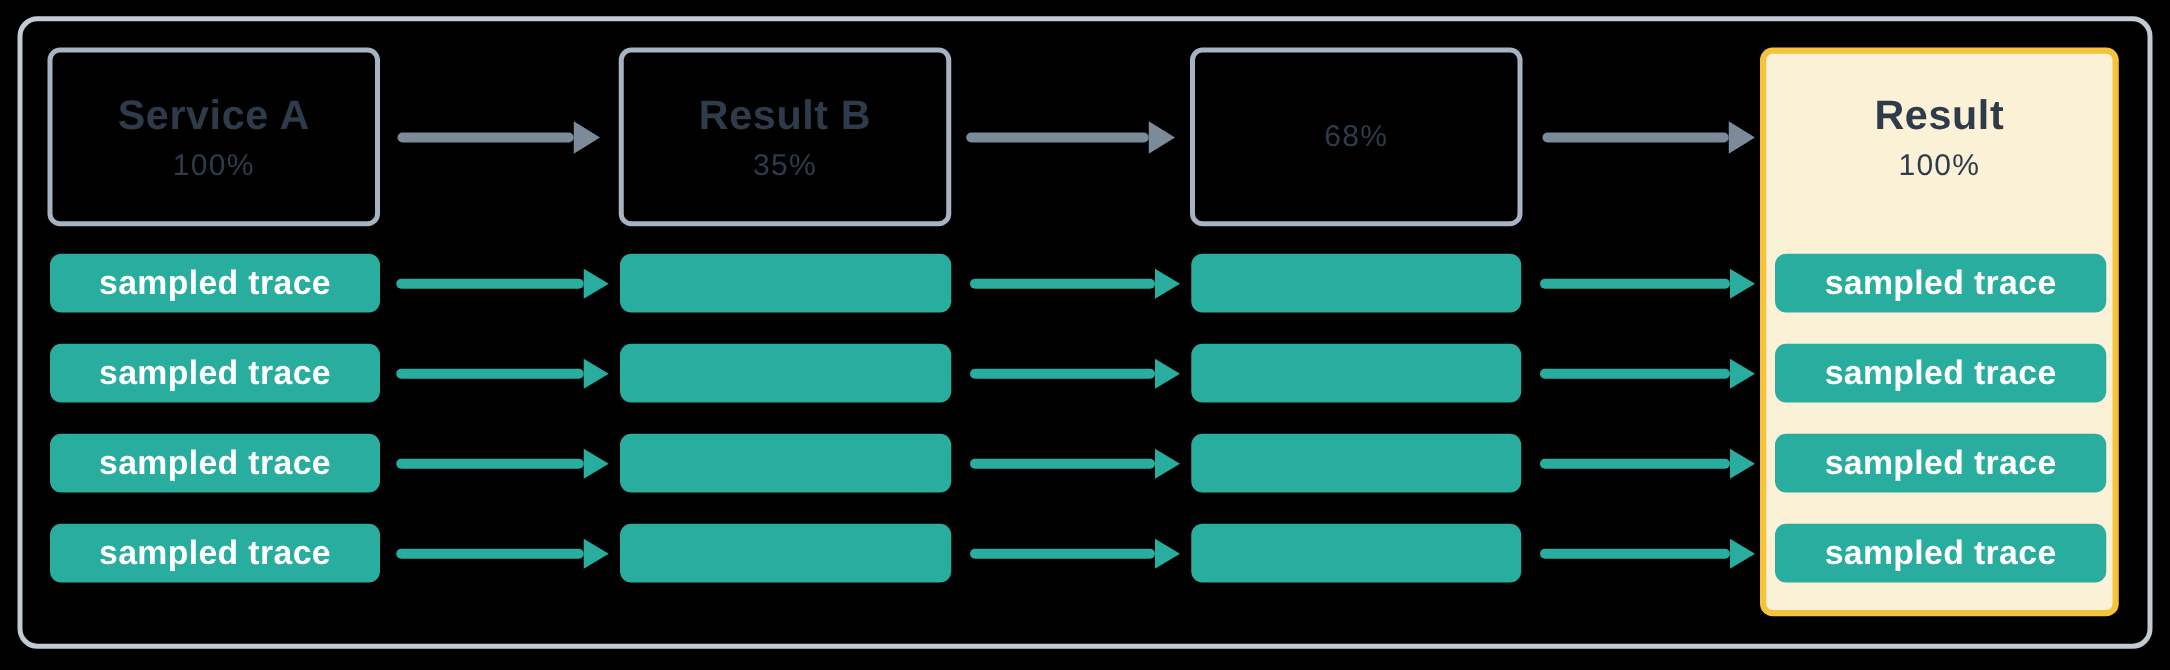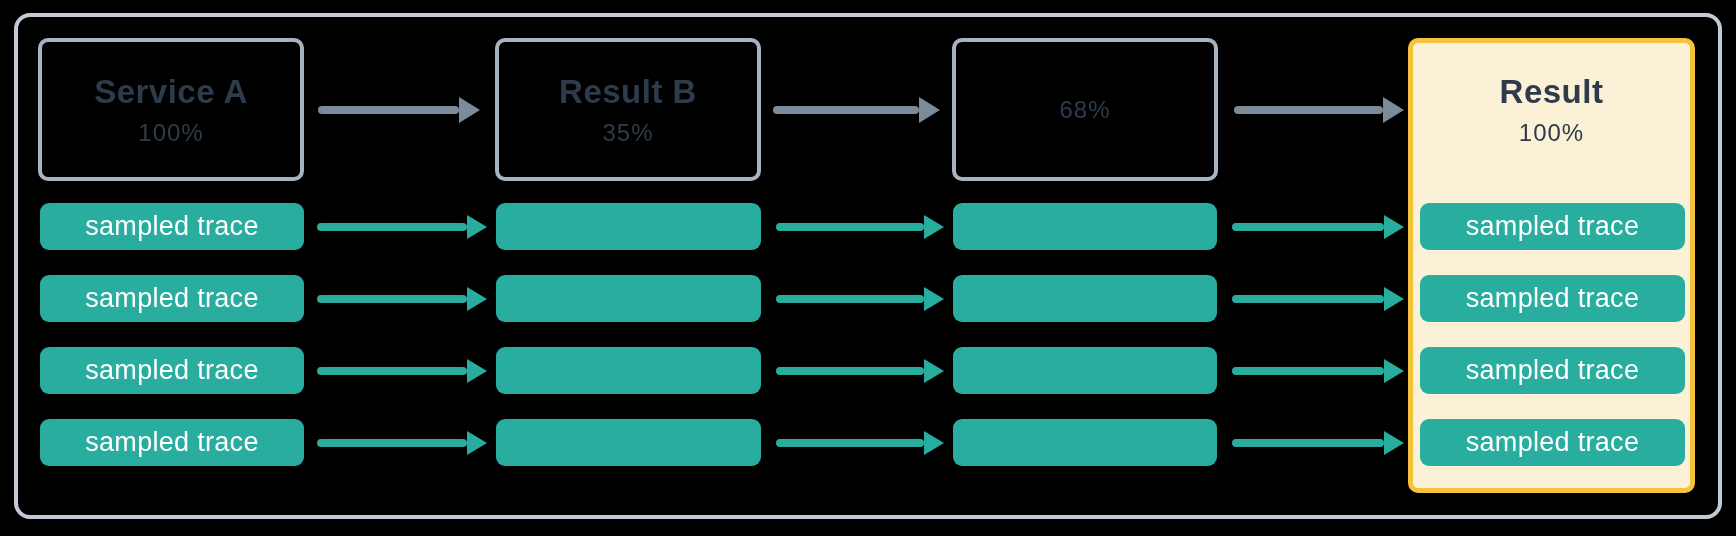--- a/index.html
+++ b/index.html
@@ -25,21 +25,21 @@
         align-items:center;justify-content:center;gap:8px}
   .svc{border:4px solid var(--service-border);border-radius:10px;background:transparent}
   .head .title{font-size:33px;font-weight:bold;color:var(--dark-text);letter-spacing:.5px}
   .head .pct{font-size:24px;font-weight:normal;color:var(--dark-text);letter-spacing:1px}
 
   .result-box{position:absolute;left:1408px;top:38px;width:287px;height:455px;
               background:var(--result-bg);border:5px solid var(--result-border);border-radius:10px}
 
   .pill{position:absolute;height:47px;border-radius:9px;background:var(--teal);
         display:flex;align-items:center;justify-content:center;
-        color:var(--pill-text);font-size:27px;font-weight:400;letter-spacing:.3px}
+        color:var(--pill-text);font-size:27px;font-weight:700;letter-spacing:.3px}
   .col-a{left:40px;width:264px}
   .col-b{left:496px;width:265px}
   .col-c{left:953px;width:264px}
   .col-r{left:1420px;width:265px}
   .row-0{top:203px}.row-1{top:275px}.row-2{top:347px}.row-3{top:419px}
 
   .hbox-a{left:38px;width:266px}
   .hbox-b{left:495px;width:266px}
   .hbox-c{left:952px;width:266px}
   .hbox-r{left:1408px;width:287px}

